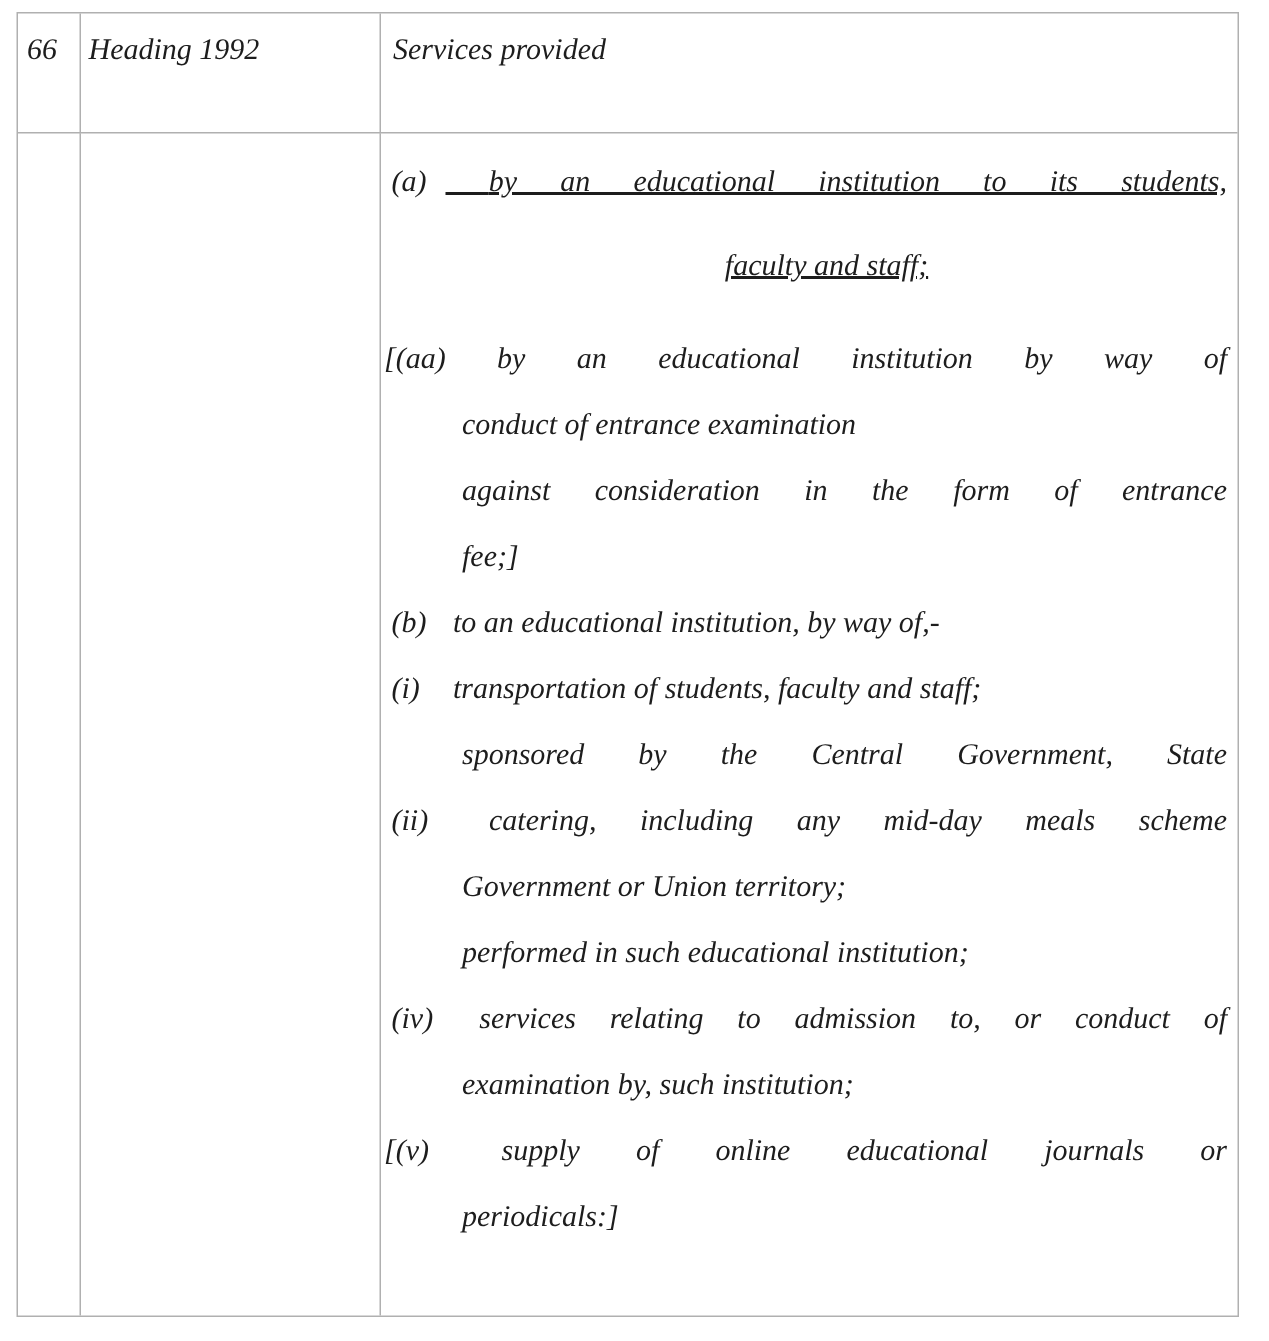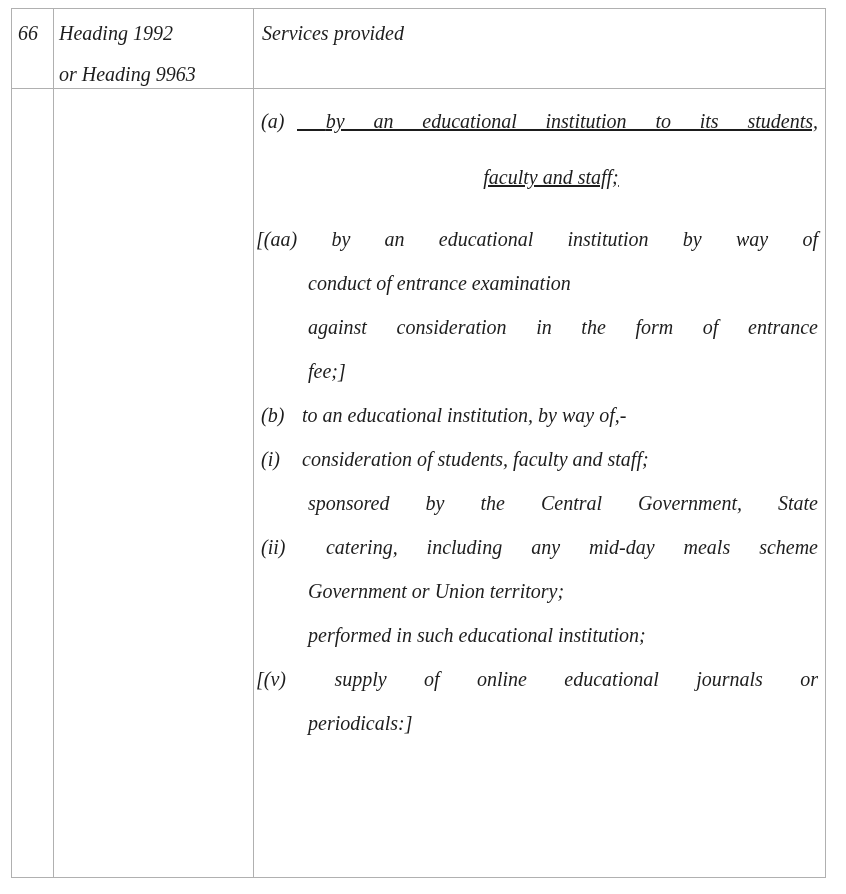--- a/index.html
+++ b/index.html
@@ -60,21 +60,20 @@
 </head>
 <body>
 
 <div class="tbl">
 
   <div class="cell hcell c-sl">
     <span>66</span>
   </div>
   <div class="cell hcell c-head">
     <div>Heading 1992</div>
-    <div>or Heading 9963</div>
   </div>
   <div class="cell hcell c-desc last-col">
     <span>Services provided</span>
   </div>
 
   <div class="cell last-row"></div>
   <div class="cell last-row"></div>
   <div class="cell last-row last-col bodycell">
       <div class="item wide smallcont">
         <div class="line j"><span class="lbl">(a)</span> <span>by an educational institution to its students,</span></div>
@@ -83,28 +82,32 @@
       <div class="item">
         <div class="line j"><span class="lbl bracket">[(aa)</span> <span>by an educational institution by way of</span></div>
         <div class="line cont"><span>conduct of entrance examination</span></div>
         <div class="line j cont"><span>against consideration in the form of entrance</span></div>
         <div class="line cont"><span>fee;]</span></div>
       </div>
       <div class="item">
         <div class="line"><span class="lbl">(b)</span> <span>to an educational institution, by way of,-</span></div>
       </div>
       <div class="item">
-        <div class="line"><span class="lbl">(i)</span> <span>consideration of students, faculty and staff;</span></div>
+        <div class="line"><span class="lbl">(i)</span> <span>transportation of students, faculty and staff;</span></div>
       </div>
       <div class="item">
         <div class="line j cont"><span>sponsored by the Central Government, State</span></div>
         <div class="line j"><span class="lbl">(ii)</span> <span>catering, including any mid-day meals scheme</span></div>
         <div class="line cont"><span>Government or Union territory;</span></div>
       </div>
       <div class="item">
         <div class="line cont"><span>performed in such educational institution;</span></div>
       </div>
       <div class="item">
+        <div class="line j"><span class="lbl">(iv)</span> <span>services relating to admission to, or conduct of</span></div>
+        <div class="line cont"><span>examination by, such institution;</span></div>
+      </div>
+      <div class="item">
         <div class="line j"><span class="lbl bracket">[(v)</span> <span>supply of online educational journals or</span></div>
         <div class="line cont"><span>periodicals:]</span></div>
       </div>
     </div>
 </div>
 
 </body></html>

